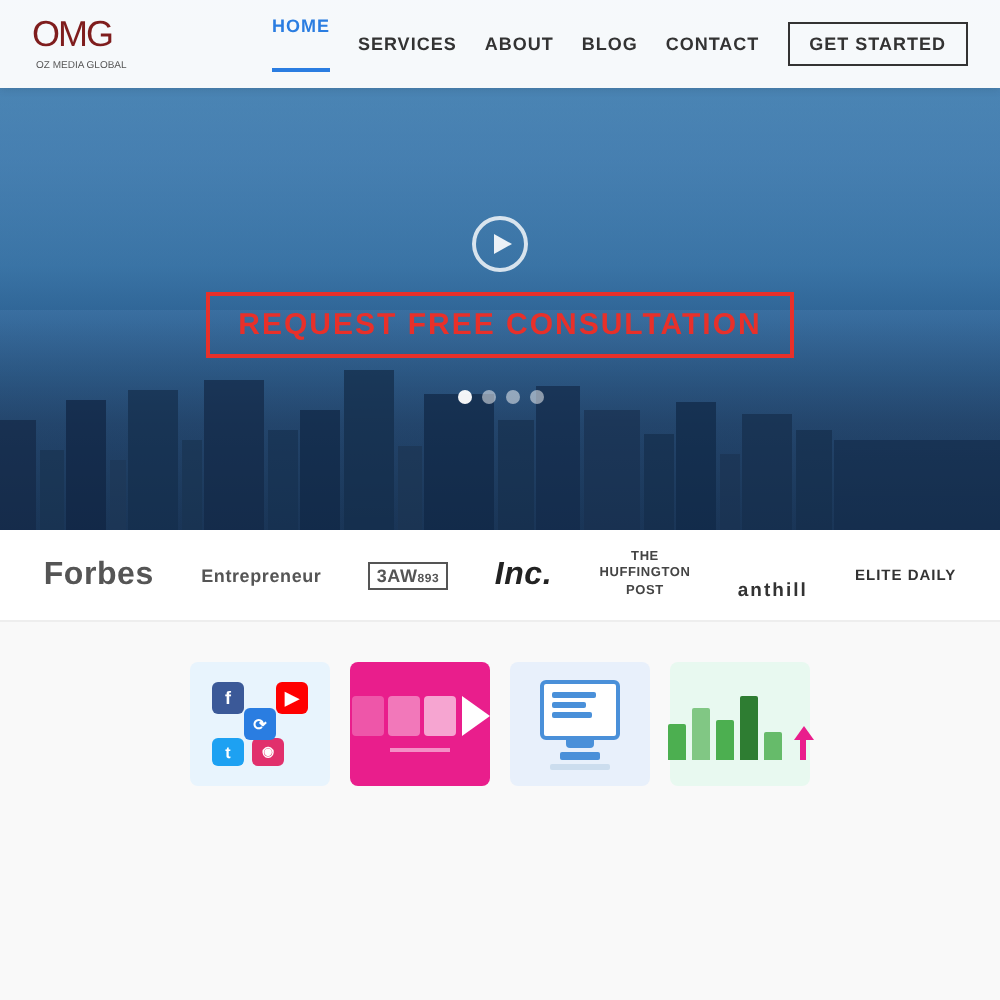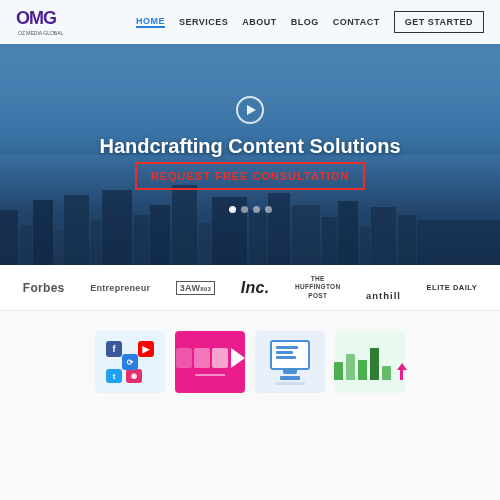--- a/index.html
+++ b/index.html
@@ -17,22 +17,22 @@
       z-index: 10;
       box-shadow: 0 1px 4px rgba(0,0,0,0.1);
     }
     .logo-box {
       display: flex;
       align-items: center;
       margin-right: auto;
     }
     .logo-omg {
       font-size: 18px;
-      font-weight: 700;
-      color: #4c1d95;
+      font-weight: 400;
+      color: #7f1d1d;
       letter-spacing: -1px;
       line-height: 1;
     }
     .logo-sub {
       font-size: 5px;
       color: #555;
       margin-left: 2px;
       margin-top: 2px;
       display: block;
       line-height: 1.2;
@@ -45,21 +45,21 @@
       margin-right: 14px;
     }
     .nav-link {
       font-size: 9px;
       font-weight: 600;
       color: #333;
       text-decoration: none;
       letter-spacing: 0.5px;
       text-transform: uppercase;
     }
-    .nav-link.active { color: #2a7de1; border-bottom: 2px solid #2a7de1; padding-bottom: 0; margin-left: 36px; }
+    .nav-link.active { color: #2a7de1; border-bottom: 2px solid #2a7de1; padding-bottom: 16px; margin-left: 36px; }
     .btn-get-started {
       font-size: 9px;
       font-weight: 700;
       color: #333;
       border: 1.5px solid #333;
       padding: 5px 10px;
       background: transparent;
       cursor: pointer;
       letter-spacing: 0.5px;
       text-transform: uppercase;
@@ -126,21 +126,21 @@
     }
     .hero-subtitle {
       font-size: 12px;
       font-weight: 400;
       color: rgba(255,255,255,0.92);
       text-align: center;
       margin-bottom: 14px;
       text-shadow: 0 1px 3px rgba(0,0,0,0.3);
     }
     .btn-consultation {
-      font-size: 11px;
+      font-size: 15px;
       font-weight: 700;
       color: #e8302a;
       border: 2px solid #e8302a;
       padding: 6px 14px;
       background: transparent;
       cursor: pointer;
       letter-spacing: 1px;
       text-transform: uppercase;
       margin-bottom: 16px;
     }
@@ -170,21 +170,21 @@
       justify-content: space-around;
       border-bottom: 1px solid #eee;
       padding: 0 10px;
     }
     .logo-item {
       font-size: 10px;
       font-weight: 700;
       color: #555;
       letter-spacing: 0.3px;
     }
-    .logo-item.forbes { font-style: normal; font-size: 12px; }
+    .logo-item.forbes { font-style: normal; font-size: 16px; }
     .logo-item.entrepreneur { font-size: 9px; }
     .logo-item.3aw { font-size: 9px; font-weight: 800; }
     .logo-item.inc { font-size: 15px; font-weight: 900; font-style: italic; }
     .logo-item.huffpost { font-size: 7px; text-align: center; line-height: 1.2; }
     .logo-item.anthill { font-size: 10px; letter-spacing: 1px; margin-top: 16px; }
     .logo-item.elite-daily { font-size: 8px; font-weight: 700; letter-spacing: 0.5px; }
 
     
     .main-content {
       position: absolute;
@@ -355,21 +355,20 @@
         <div style="width:20px;height:64px;background:rgba(16,40,70,0.7);margin-right:2px;"></div>
         <div style="width:10px;height:38px;background:rgba(26,50,80,0.6);margin-right:1px;"></div>
         <div style="width:25px;height:58px;background:rgba(22,46,76,0.7);margin-right:2px;"></div>
         <div style="width:18px;height:50px;background:rgba(20,44,74,0.65);margin-right:1px;"></div>
         <div style="flex:1;height:45px;background:rgba(18,42,72,0.6);"></div>
       </div>
     </div>
   </div>
   <div class="hero-overlay">
     <div class="hero-play-btn"></div>
-    <h1 class="hero-title">Handcrafting Content Solutions</h1>
     <button class="btn-consultation">REQUEST FREE CONSULTATION</button>
     <div class="hero-dots">
       <div class="hero-dot active"></div>
       <div class="hero-dot"></div>
       <div class="hero-dot"></div>
       <div class="hero-dot"></div>
     </div>
   </div>
 </div>
 

